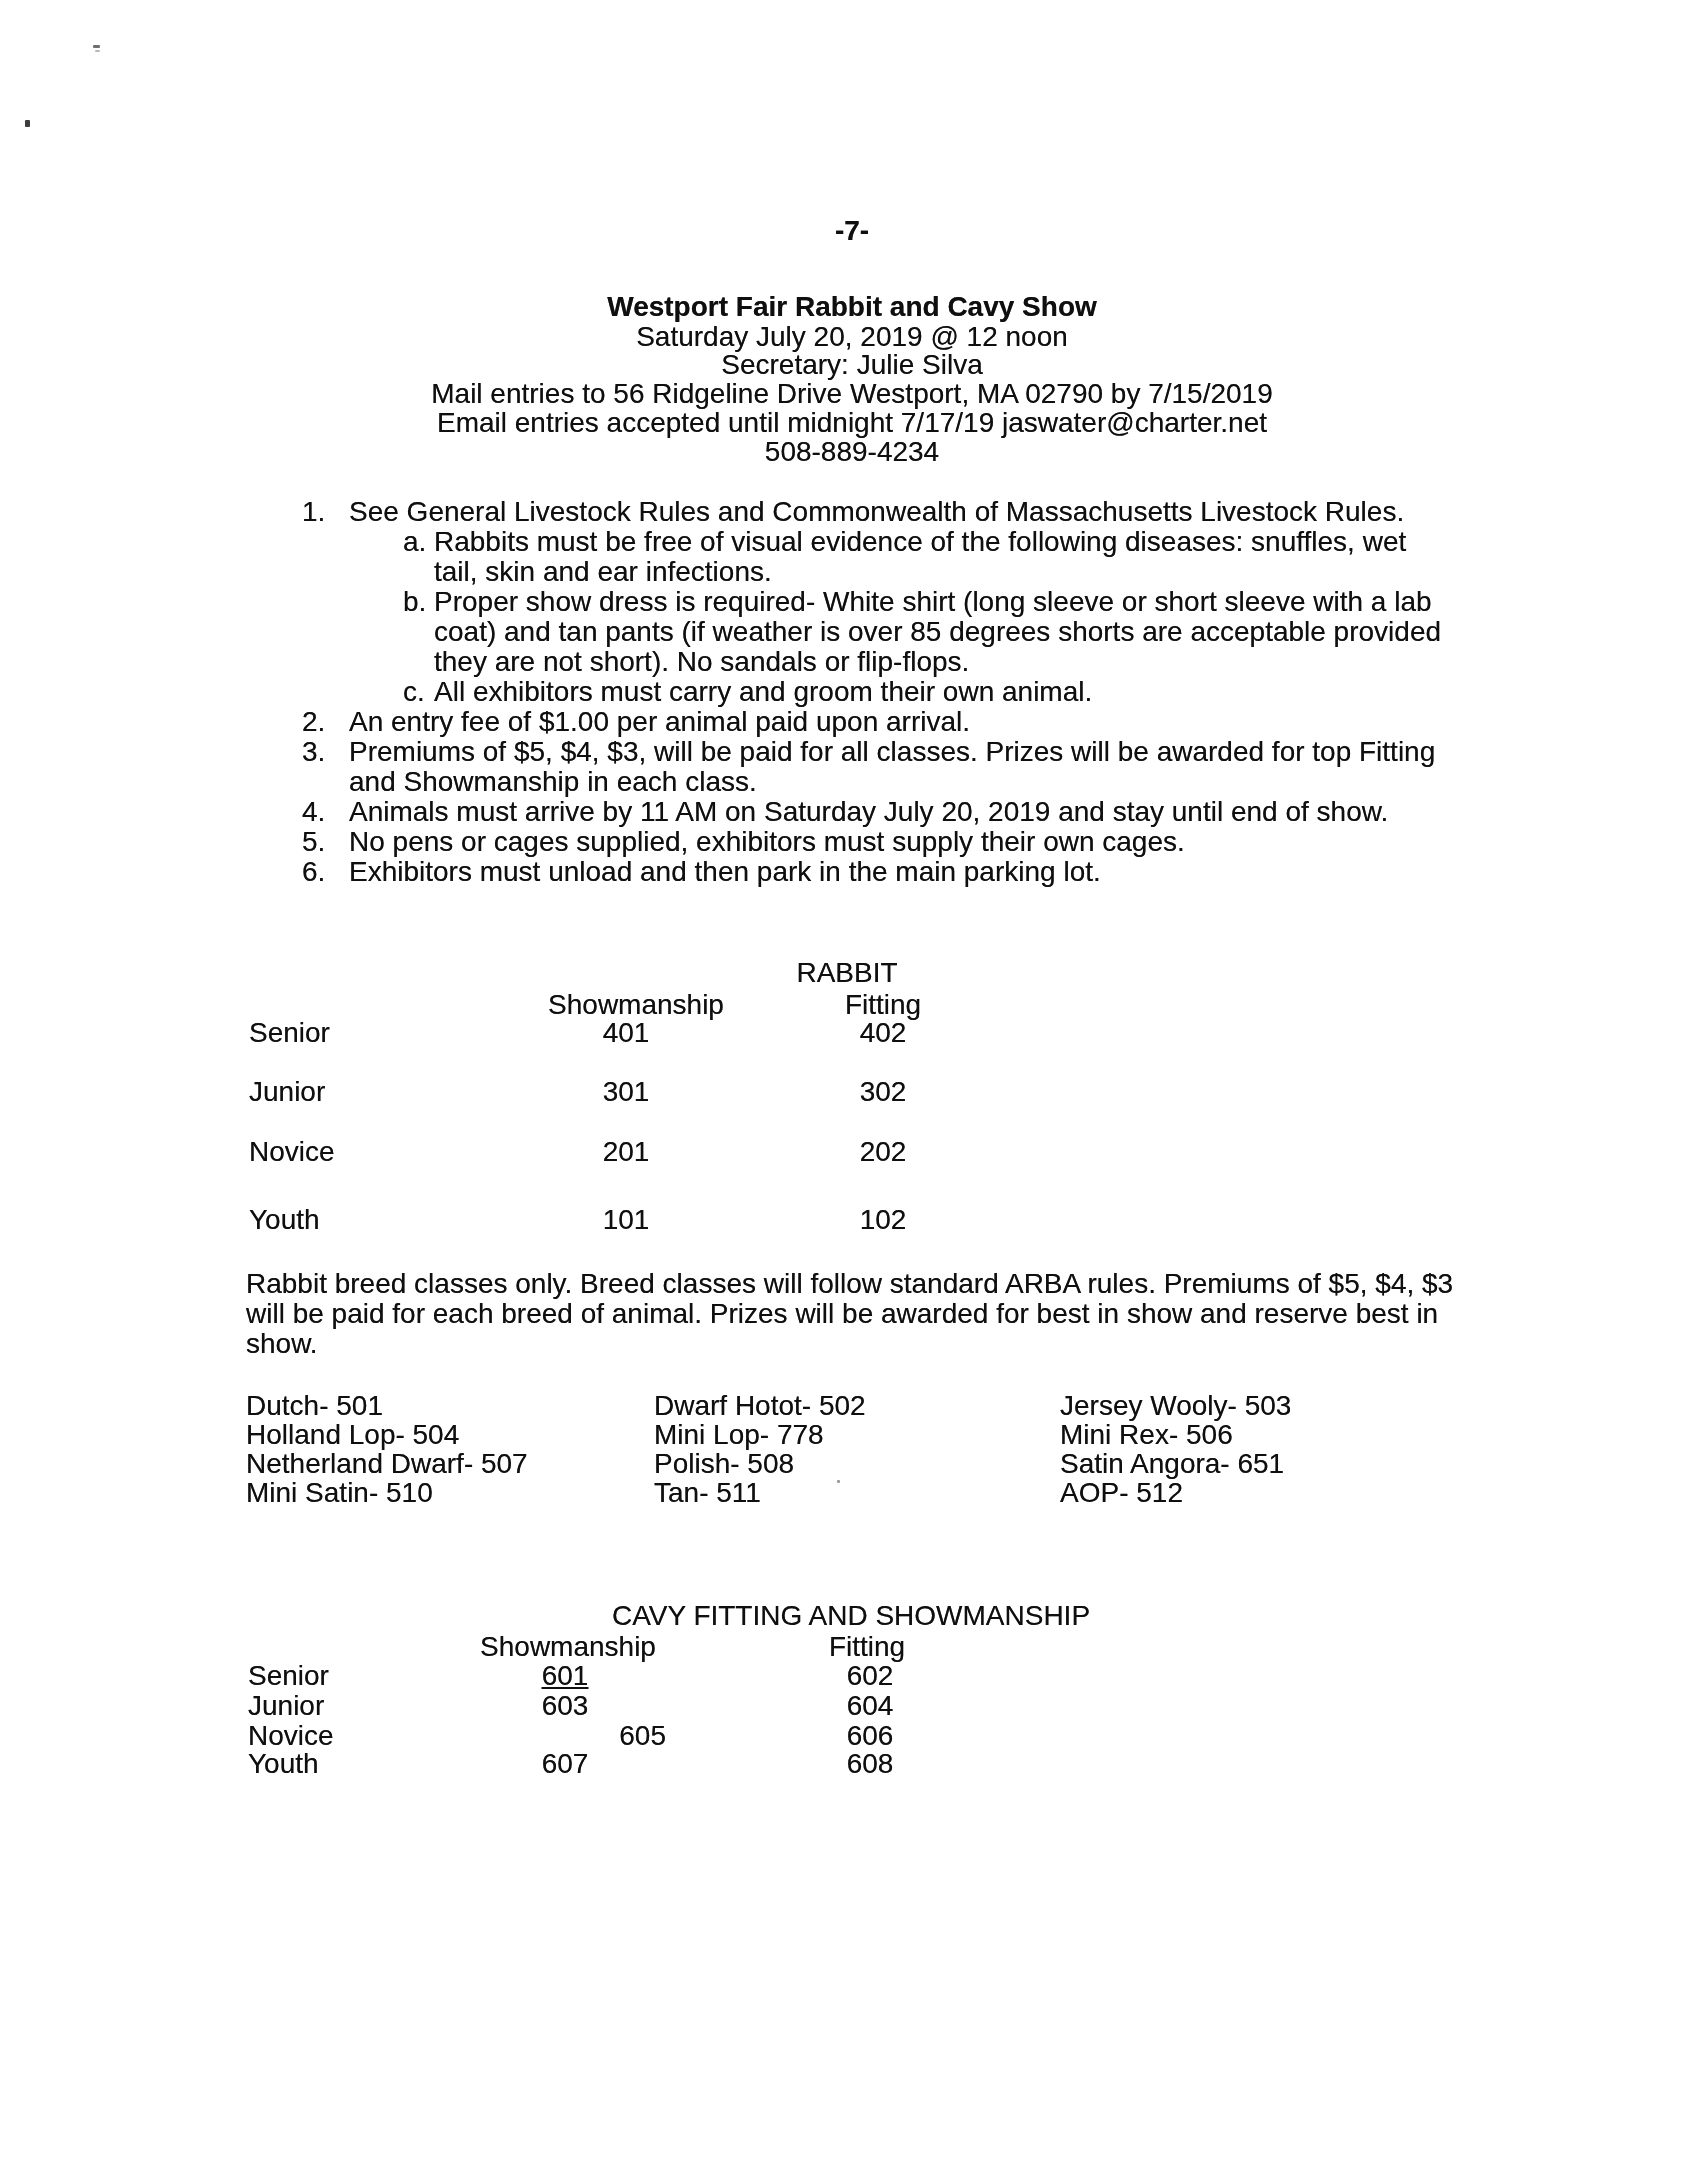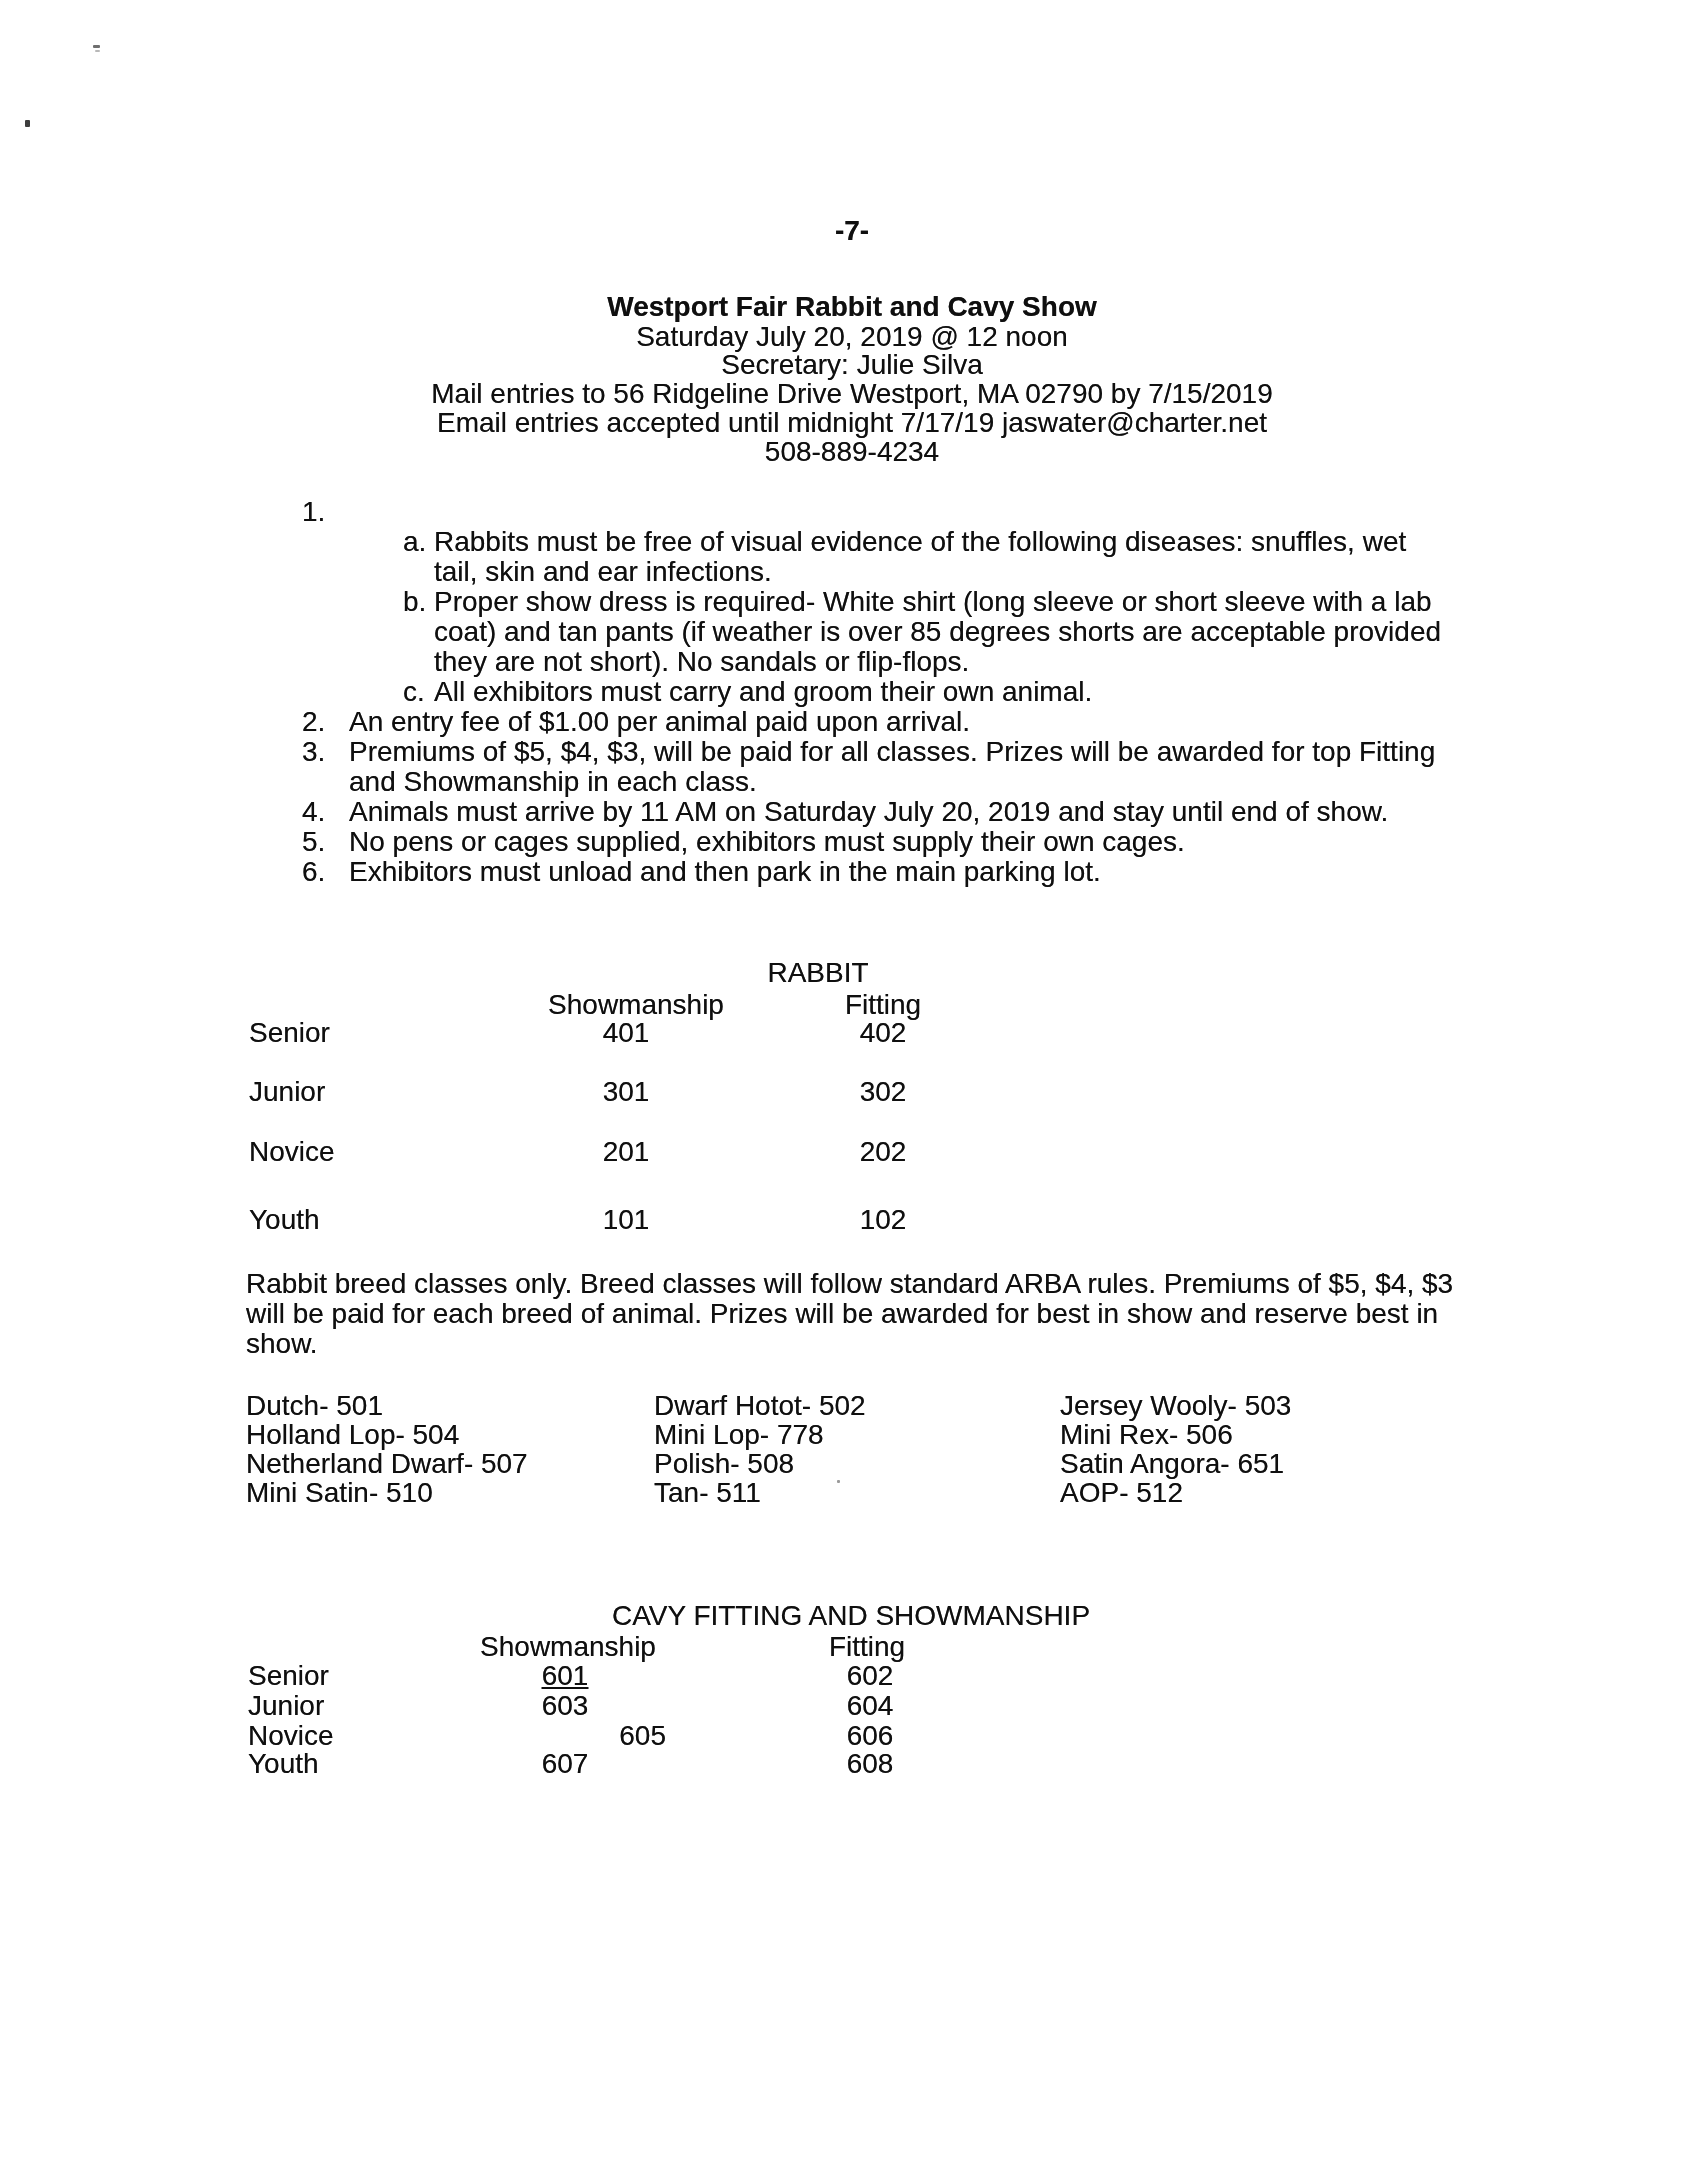--- a/index.html
+++ b/index.html
@@ -86,20 +86,21 @@
 <div class="c b" style="top:292px;">Westport Fair Rabbit and Cavy Show</div>
 <div class="c" style="top:322px;">Saturday July 20, 2019 @ 12 noon</div>
 <div class="c" style="top:350px;">Secretary: Julie Silva</div>
 <div class="c" style="top:379px;">Mail entries to 56 Ridgeline Drive Westport, MA 02790 by 7/15/2019</div>
 <div class="c" style="top:408px;">Email entries accepted until midnight 7/17/19 jaswater@charter.net</div>
 <div class="c" style="top:437px;">508-889-4234</div>
 
 <div id="rules">
     <div class="rl l1">
       <span class="mk">1.</span>
+      <span class="tx">See General Livestock Rules and Commonwealth of Massachusetts Livestock Rules.</span>
     </div>
     <div class="rl l2">
       <span class="mk">a.</span>
       <span class="tx">Rabbits must be free of visual evidence of the following diseases: snuffles, wet</span>
     </div>
     <div class="rl l2">
       <span class="tx">tail, skin and ear infections.</span>
     </div>
     <div class="rl l2">
       <span class="mk">b.</span>
@@ -134,21 +135,21 @@
       <span class="mk">5.</span>
       <span class="tx">No pens or cages supplied, exhibitors must supply their own cages.</span>
     </div>
     <div class="rl l1">
       <span class="mk">6.</span>
       <span class="tx">Exhibitors must unload and then park in the main parking lot.</span>
     </div>
   </div>
 
 <div>
-  <div class="c" style="left:818px;top:958px;">RABBIT</div>
+  <div class="c" style="left:847px;top:958px;">RABBIT</div>
   <div class="c" style="left:636px;top:990px;">Showmanship</div>
   <div class="c" style="left:883px;top:990px;">Fitting</div>
   <div id="rabbit-rows">
       <div class="trow" style="top: 1018px;">
         <span style="left: 249px;">Senior</span>
         <span class="num" style="left: 527px;">401</span>
         <span class="num" style="left: 784px;">402</span>
       </div>
       <div class="trow" style="top: 1077px;">
         <span style="left: 249px;">Junior</span>

